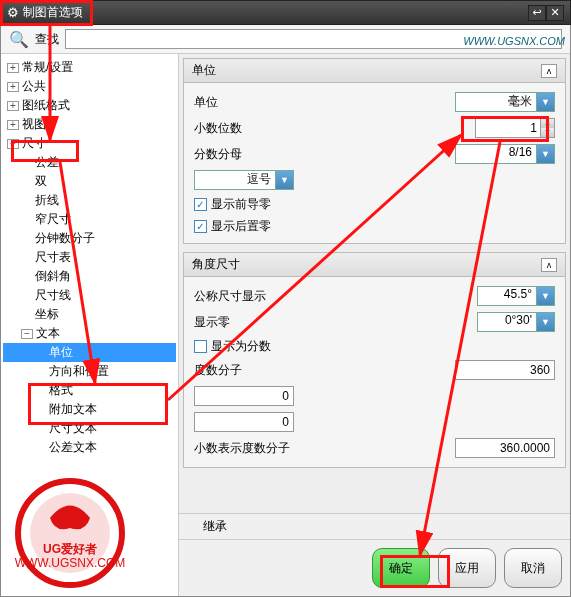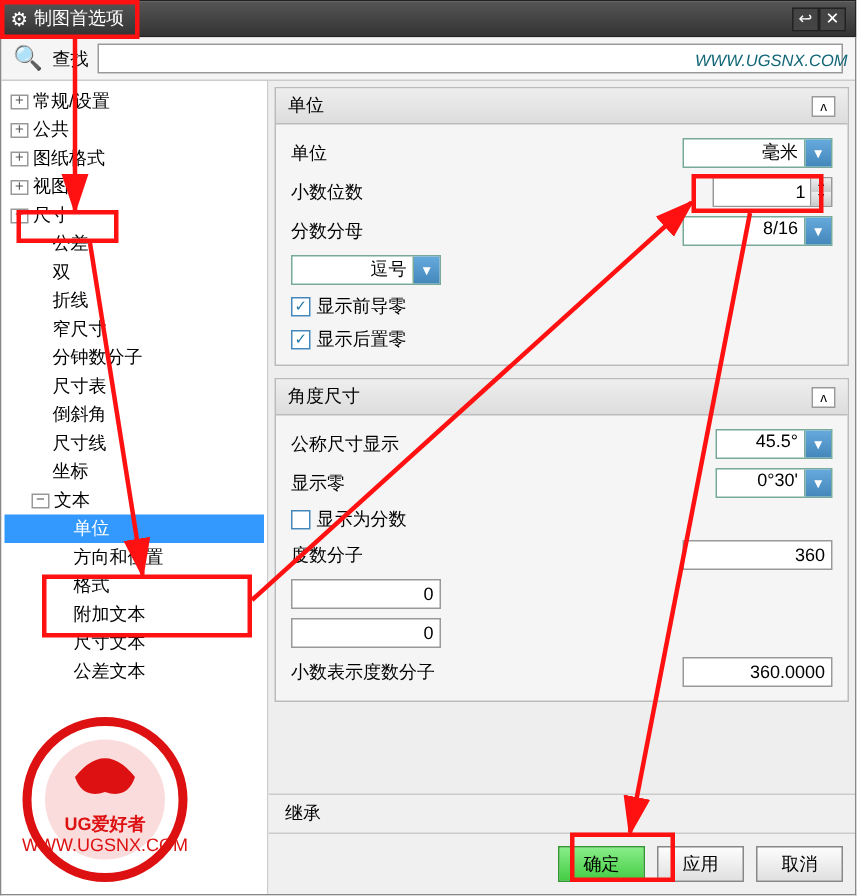--- a/index.html
+++ b/index.html
@@ -28,23 +28,23 @@
 .sel-dd{width:100px;height:20px;border:1px solid #7a9;background:#fff;display:flex;align-items:flex-start}
 .sel-dd .val{flex:1;text-align:right;padding:0 4px}
 .sel-dd .ar{width:18px;height:100%;background:linear-gradient(#6ad,#48b);border-left:1px solid #7a9;display:flex;align-items:center;justify-content:center;color:#fff;font-size:9px}
 .spin{width:80px;height:20px;border:1px solid #999;display:flex;background:#fff}
 .spin input{flex:1;border:none;text-align:right;padding:0 3px;width:100%}
 .spin .sbtns{width:14px;display:flex;flex-direction:column;border-left:1px solid #999}
 .spin .sb{flex:1;background:linear-gradient(#eee,#ccc);font-size:7px;text-align:center;line-height:8px}
 .chk{display:flex;align-items:center;gap:4px;height:22px}
 .chk .box{width:13px;height:13px;border:1px solid #48b;background:#fff;color:#27a;font-size:10px;text-align:center;line-height:11px}
 .txt-in{width:100px;height:20px;border:1px solid #999;text-align:right;padding:0 4px;background:#fff}
-.inherit{padding:4px 11px;border-top:1px solid #ccc;background:#f0f0f0}
+.inherit{padding:4px 24px;border-top:1px solid #ccc;background:#f0f0f0}
 .btnrow{padding:8px;display:flex;justify-content:flex-end;gap:8px;border-top:1px solid #ccc;background:#f0f0f0}
-.btn{width:58px;height:24px;border:1px solid #888;background:linear-gradient(#fdfdfd,#e0e0e0);cursor:pointer;border-radius:0}
+.btn{width:58px;height:40px;border:1px solid #888;background:linear-gradient(#fdfdfd,#e0e0e0);cursor:pointer;border-radius:10px}
 .btn.ok{background:linear-gradient(#8e8,#4c4);border-color:#393}
 .hl{position:absolute;border:3px solid #f11;pointer-events:none;z-index:50}
 .arrow-svg{position:absolute;pointer-events:none;z-index:49}
 .stamp{position:absolute;left:10px;bottom:4px;z-index:60;width:120px;height:120px;pointer-events:none}
 .wm{position:absolute;right:6px;top:35px;font-size:11px;color:#167;font-style:italic;z-index:60}
 </style>
 </head>
 <body>
 
 <div class="titlebar">

